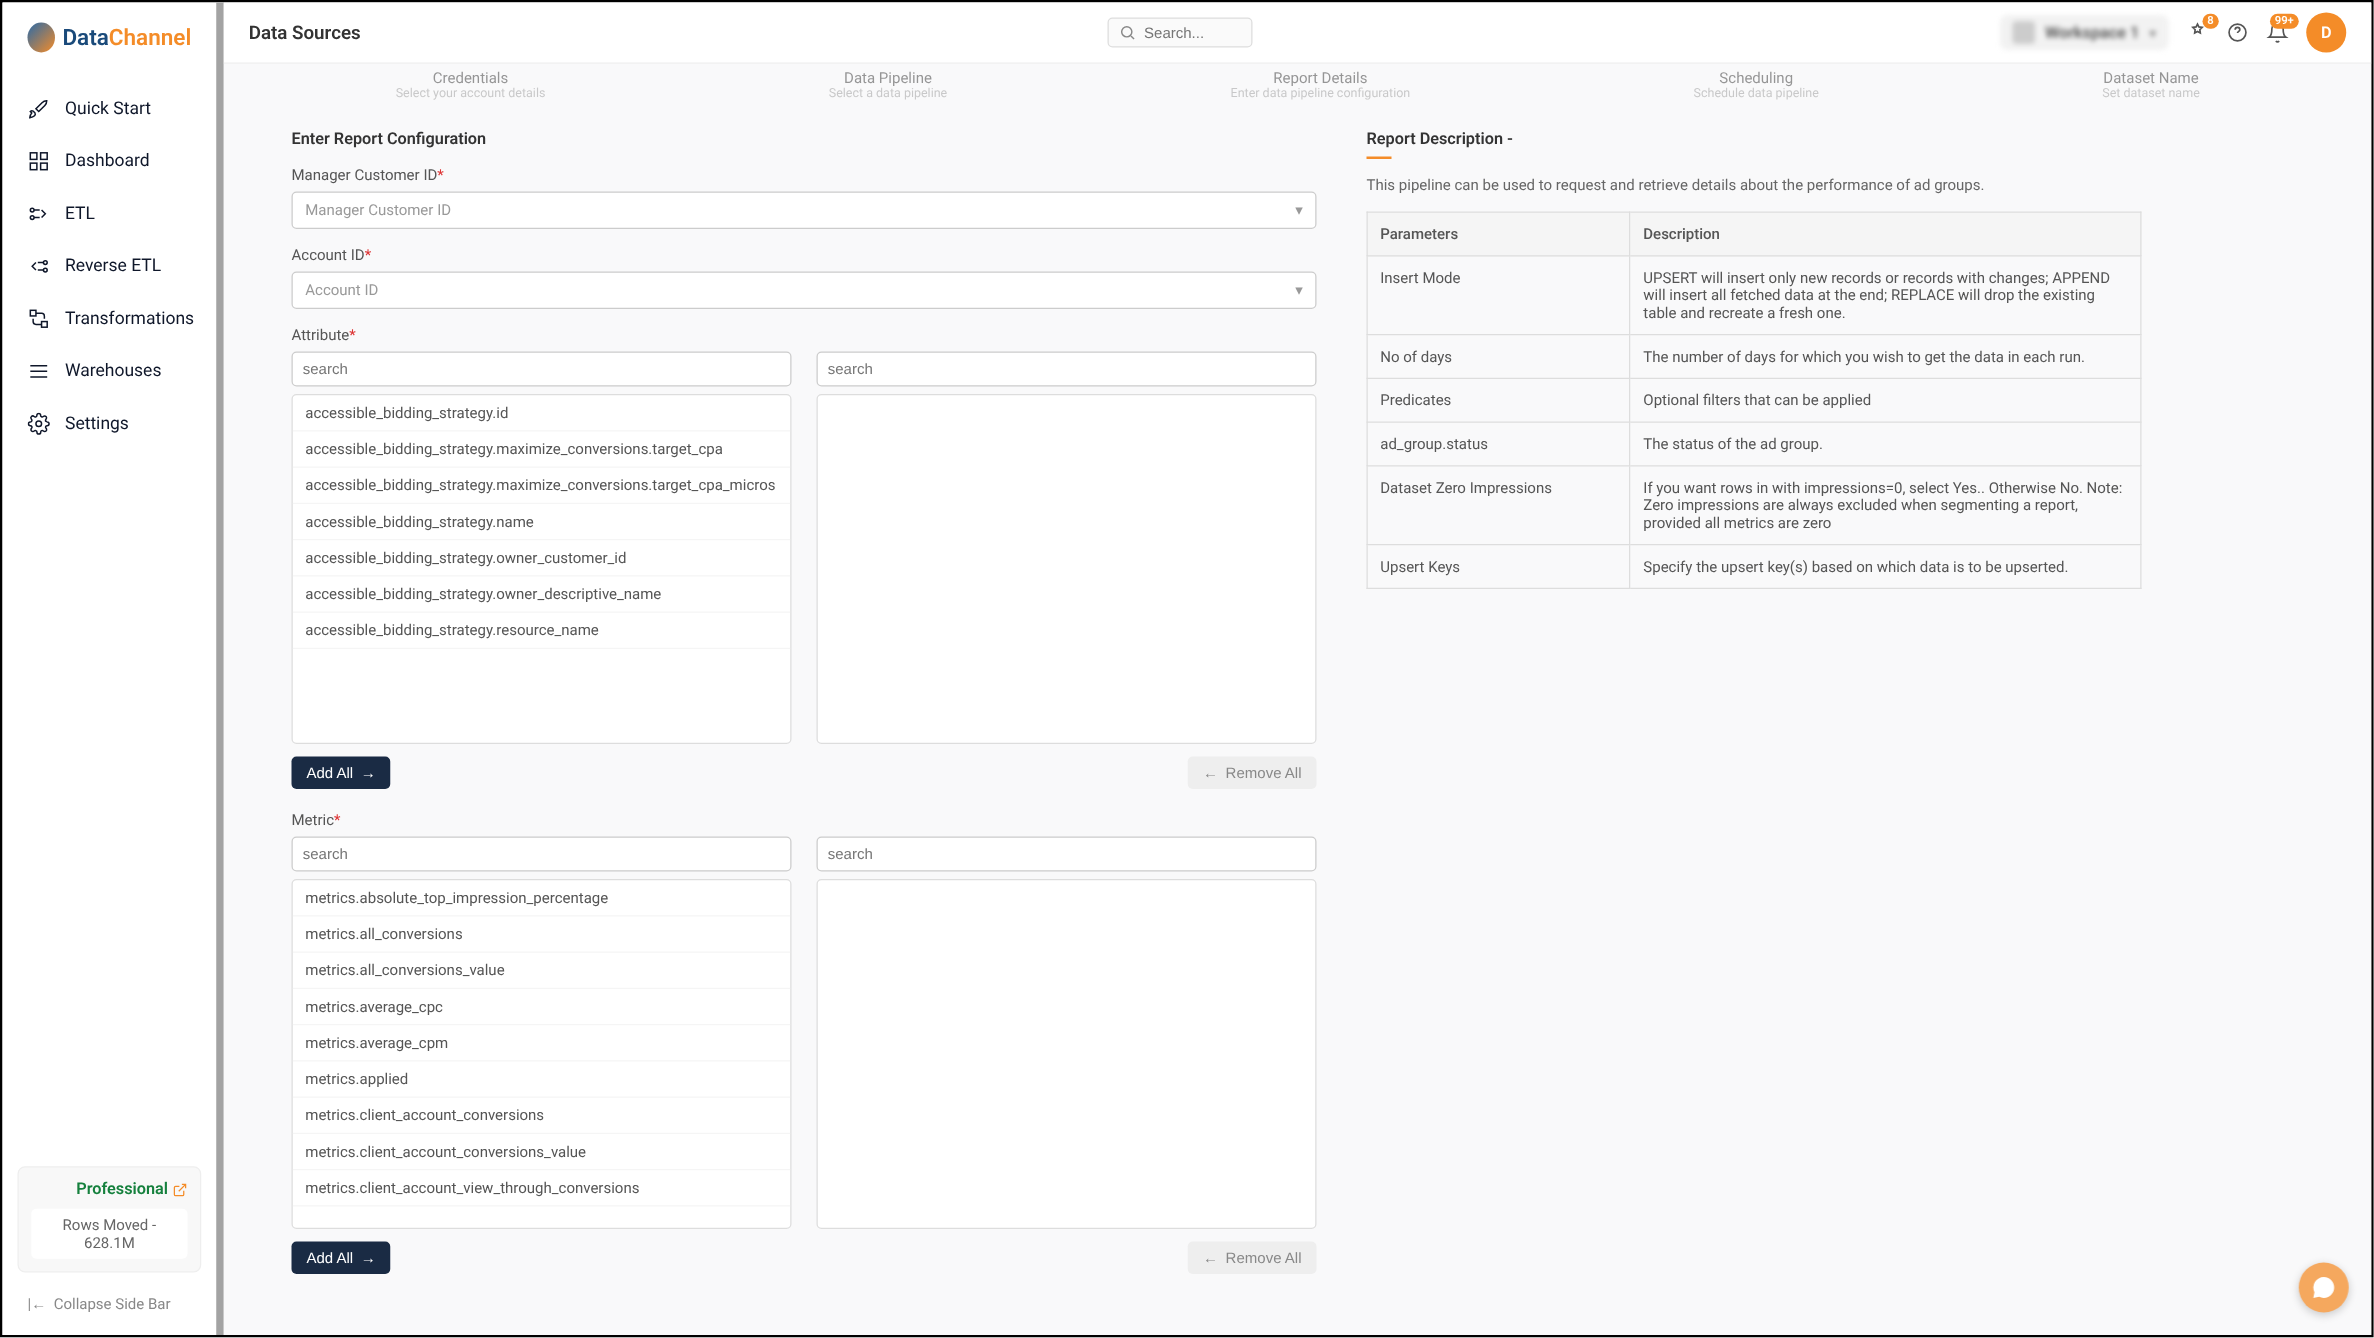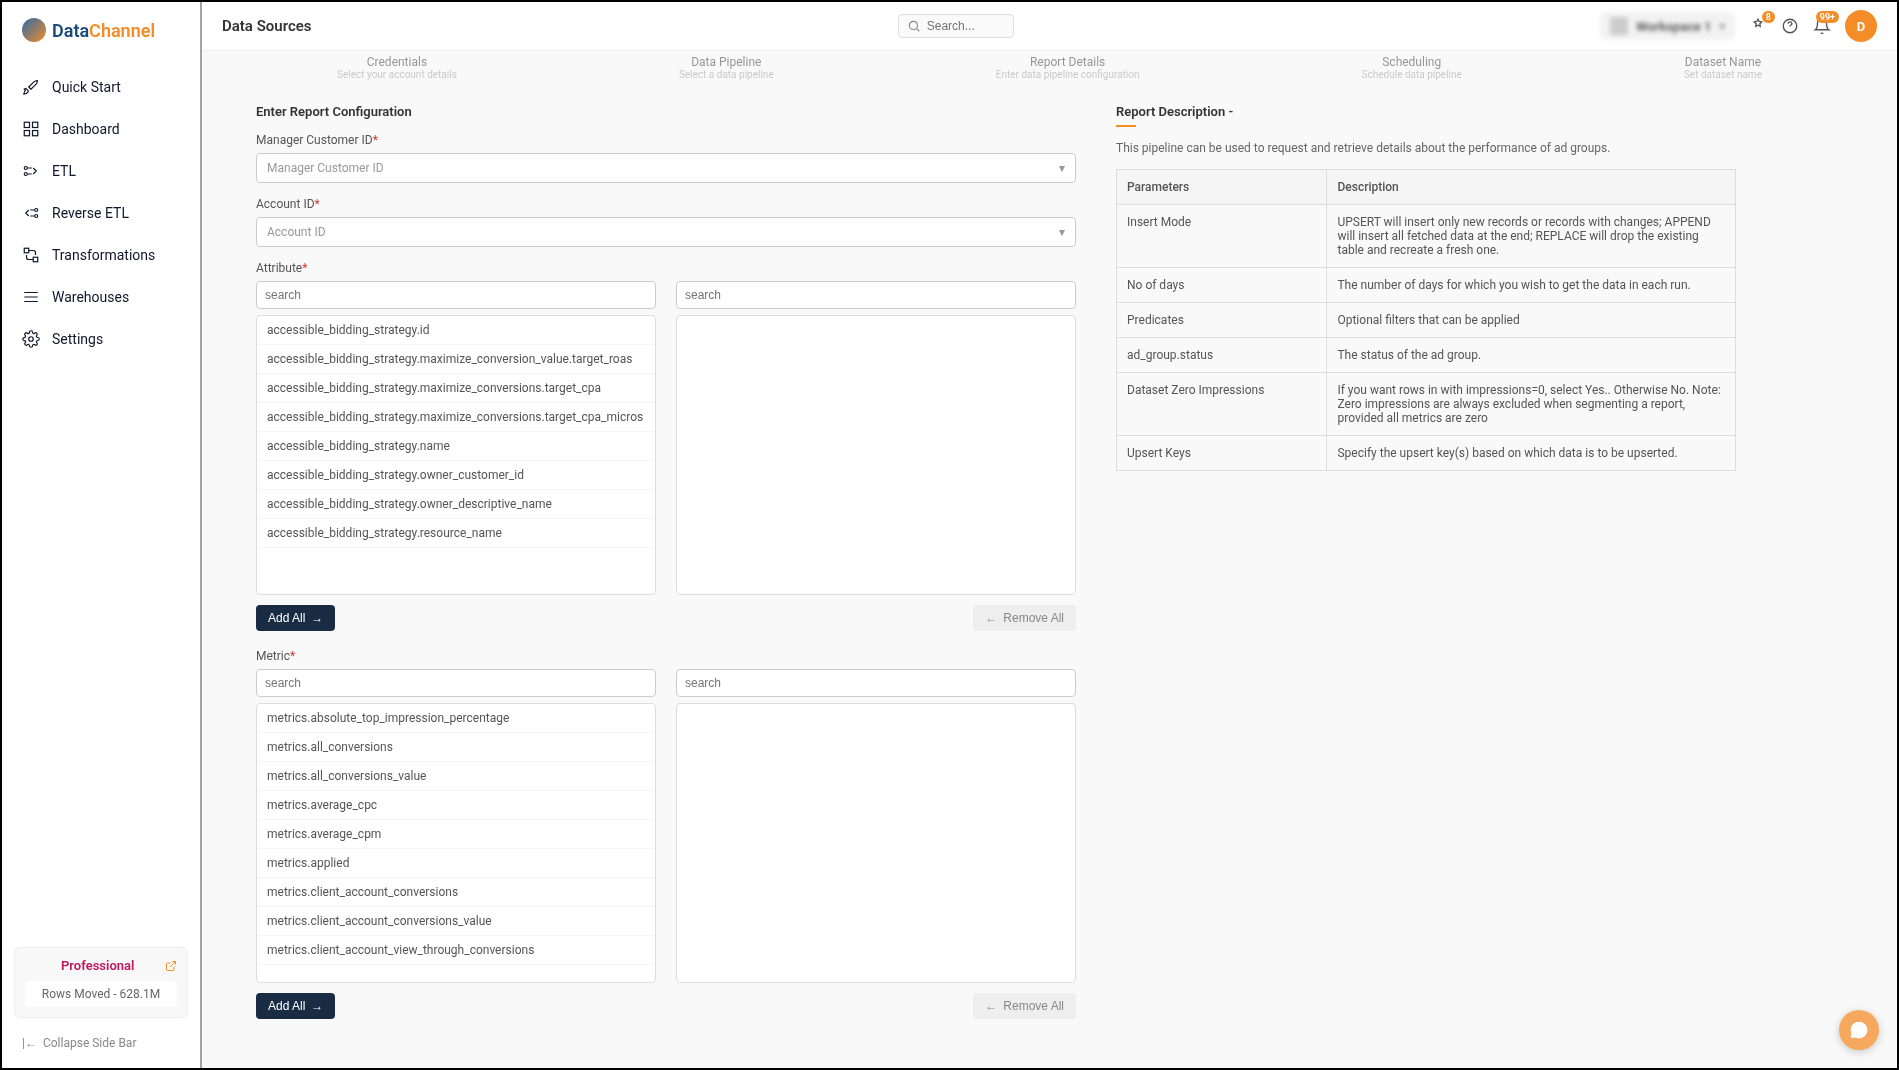--- a/index.html
+++ b/index.html
@@ -1,29 +1,29 @@
 <!DOCTYPE html>
 <html><head>
 <meta charset="utf-8">
 <style>
 * { box-sizing: border-box; margin: 0; padding: 0; }
 body { font-family: -apple-system, BlinkMacSystemFont, 'Segoe UI', Roboto, sans-serif; font-size: 13px; color: #333; background: #fff; }
 .app { display: flex; height: 100vh; border: 2px solid #000; }
-.sidebar { width: 200px; border-right: 2px solid #a3a3a3; display: flex; flex-direction: column; background: #fff; }
+.sidebar { width: 177px; border-right: 6px solid #a3a3a3; display: flex; flex-direction: column; background: #fff; }
 .logo { padding: 16px 20px; display: flex; align-items: center; gap: 6px; }
 .logo-icon { width: 24px; height: 24px; background: linear-gradient(135deg,#2a6aa8,#f48c28); border-radius: 50%; position: relative; }
 .logo-text { font-size: 18px; font-weight: 600; }
 .logo-text .data { color: #1a4a7a; }
 .logo-text .channel { color: #f48c28; }
 .nav { flex: 1; padding: 8px 0; }
 .nav-item { display: flex; align-items: center; gap: 12px; padding: 12px 20px; cursor: pointer; color: #0f172a; font-size: 14px; }
 .nav-icon { width: 18px; height: 18px; display: inline-flex; align-items: center; justify-content: center; }
 .sidebar-footer { padding: 12px; }
 .plan-card { background: #f8f8f8; border: 1px solid #eee; border-radius: 6px; padding: 10px; margin-bottom: 12px; }
-.plan-title { display: flex; justify-content: space-between; align-items: center; font-weight: 600; font-size: 13px; color: #be185d; margin-bottom: 8px; padding-left: 36px; }
+.plan-title { display: flex; justify-content: space-between; align-items: center; font-weight: 600; font-size: 13px; color: #15803d; margin-bottom: 8px; padding-left: 36px; }
 .plan-rows { background: #fff; border-radius: 4px; padding: 6px 8px; font-size: 12px; color: #666; text-align: center; }
 .collapse { display: flex; align-items: center; gap: 6px; font-size: 12px; color: #888; padding: 6px 8px; cursor: pointer; }
 .main { flex: 1; display: flex; flex-direction: column; background: #f9f9fa; overflow: hidden; }
 .topbar { display: flex; align-items: center; padding: 8px 20px; background: #fff; border-bottom: 1px solid #eee; gap: 16px; }
 .page-title { font-size: 15px; font-weight: 600; color: #333; }
 .search-box { margin: 0 auto; width: 116px; display: flex; align-items: center; gap: 6px; border: 1px solid #ddd; border-radius: 4px; padding: 4px 8px; background: #fafafa; }
 .search-box input { border: none; outline: none; background: transparent; font-size: 12px; width: 90px; }
 .topbar-right { display: flex; align-items: center; gap: 14px; }
 .workspace-dropdown { display: flex; align-items: center; gap: 8px; background: #f2f2f2; border-radius: 6px; padding: 5px 10px; cursor: pointer; filter: blur(2px); }
 .ws-icon { width: 18px; height: 18px; background: #ccc; border-radius: 3px; }
@@ -250,21 +250,20 @@
             </div>
           </div>
 
           <div class="field">
             <label class="field-label"><span>Attribute</span><span class="req">*</span></label>
             <div class="dual-list">
               <div class="list-col">
                 <div class="list-search"><input type="text" placeholder="search" style=""></div>
                 <div class="list-box" id="attr-list">
                     <div class="list-item">accessible_bidding_strategy.id</div>
-                    <div class="list-item">accessible_bidding_strategy.maximize_conversion_value.target_roas</div>
                     <div class="list-item">accessible_bidding_strategy.maximize_conversions.target_cpa</div>
                     <div class="list-item">accessible_bidding_strategy.maximize_conversions.target_cpa_micros</div>
                     <div class="list-item">accessible_bidding_strategy.name</div>
                     <div class="list-item">accessible_bidding_strategy.owner_customer_id</div>
                     <div class="list-item">accessible_bidding_strategy.owner_descriptive_name</div>
                     <div class="list-item">accessible_bidding_strategy.resource_name</div>
                   </div>
               </div>
               <div class="list-col">
                 <div class="list-search"><input type="text" placeholder="search" style=""></div>

